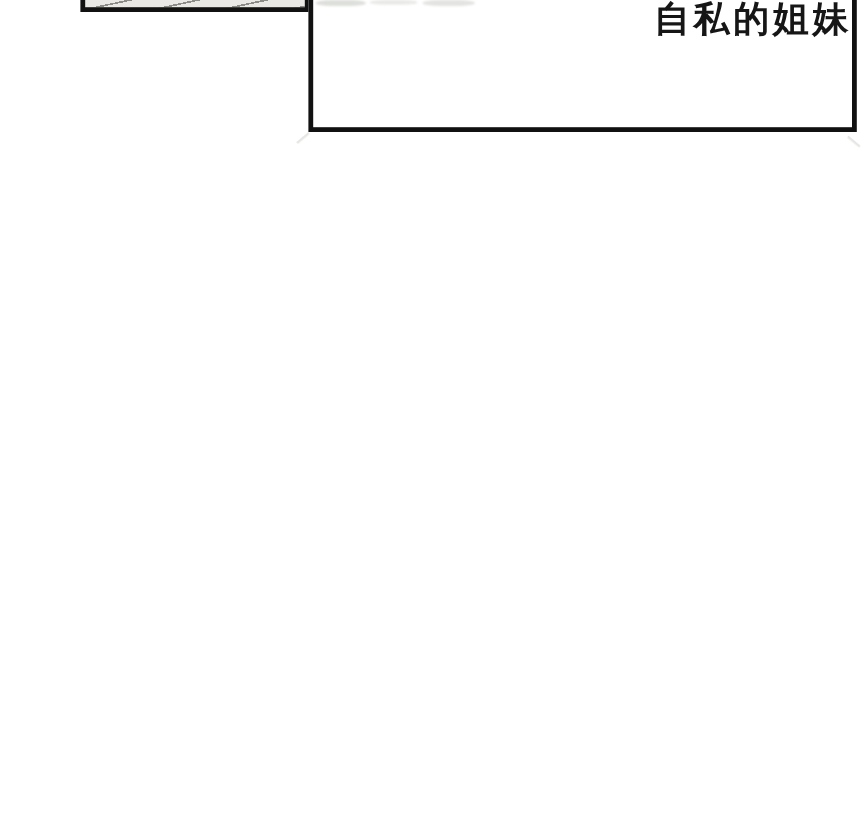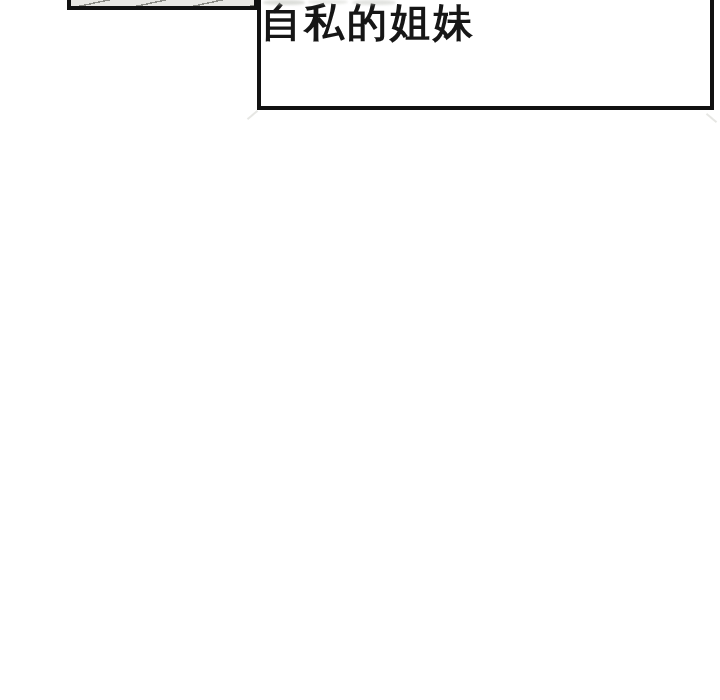--- a/index.html
+++ b/index.html
@@ -45,22 +45,22 @@
     height: 162px;
     box-sizing: border-box;
     border: 4px solid #111111;
     background: #ffffff;
   }
   .caption-text {
     position: absolute;
     left: 0;
     right: 0;
     top: 49px;
-    text-align: left;
-    font-size: 40px;
+    text-align: right;
+    font-size: 30px;
     line-height: 1.05;
     letter-spacing: 3px;
     font-weight: 600;
     color: #161616;
     white-space: nowrap;
   }
   
   .smudge {
     position: absolute;
     top: 0;

